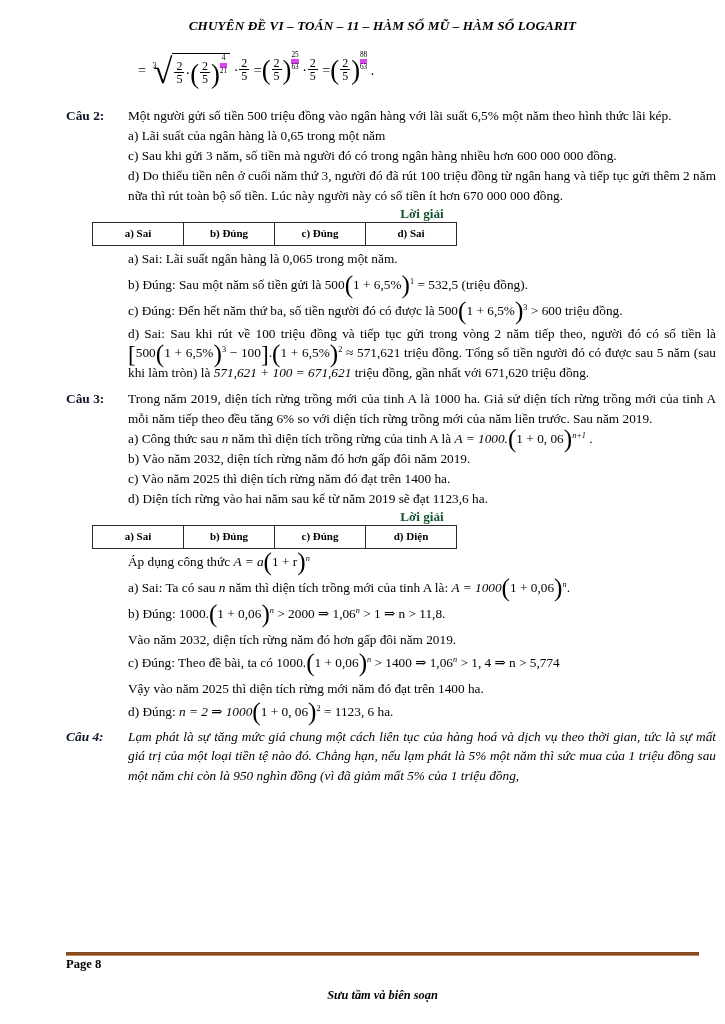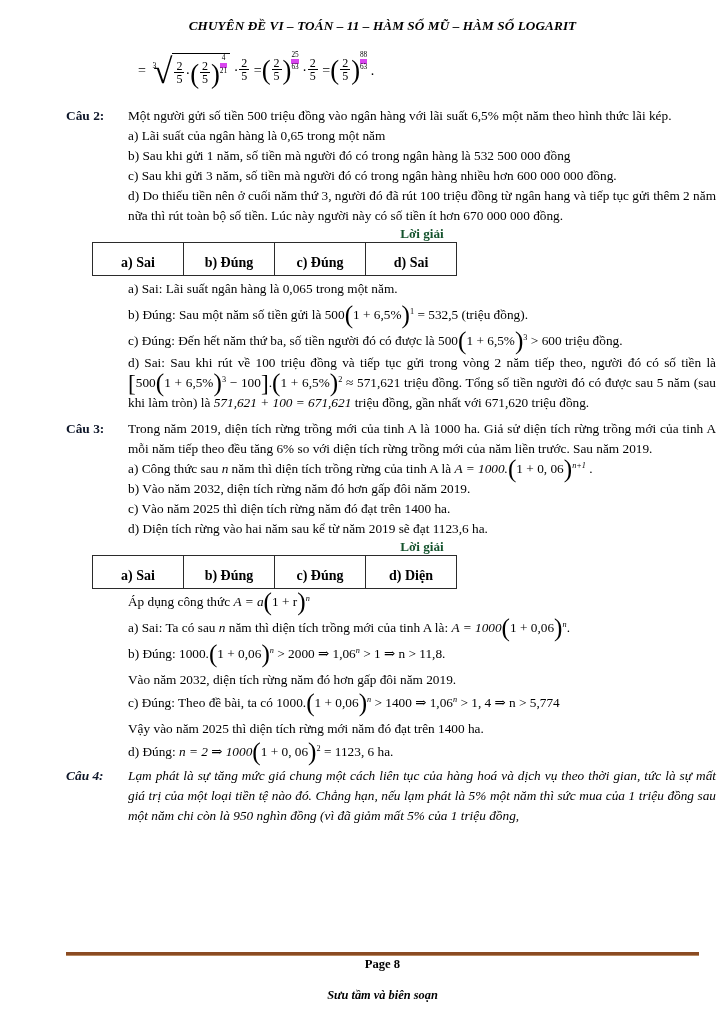--- a/index.html
+++ b/index.html
@@ -175,41 +175,41 @@
   .ans-table {
     border-collapse: collapse;
     margin-left: 72px;
     width: 365px;
     table-layout: fixed;
   }
   .ans-table td {
     border: 1px solid #2b2b2b;
     text-align: center;
     font-weight: bold;
-    font-size: 14px;
-    padding: 12px 0 3px 0;
+    font-size: 11px;
+    padding: 2px 0 3px 0;
     height: 17px;
   }
 
   
   .footer-rule {
     position: absolute;
     left: 46px;
     top: 952px;
     width: 633px;
     height: 3px;
     background: #8a4b22;
     border-bottom: 1px solid #b98a63;
   }
   .page-num {
     position: absolute;
     top: 957px;
     left: 46px;
     width: 633px;
-    text-align: center;
+    text-align: left;
     font-weight: bold;
     font-size: 12.6px;
   }
   .footer-credit {
     position: absolute;
     top: 988px;
     left: 0;
     width: 725px;
     text-align: center;
     font-style: italic;
@@ -258,21 +258,20 @@
     <span class="up">.</span>
   </div>
 
   <div class="content" style="top:106px;">
 
     <div class="row">
       <div class="cau-label">Câu 2:</div>
       <div class="body-col">
         <p class="para">Một người gửi số tiền 500 triệu đồng vào ngân hàng với lãi suất 6,5% một năm theo hình thức lãi kép.</p>
         <p class="para">a) Lãi suất của ngân hàng là 0,65  trong một năm</p>
-        <p class="para">b) Sau khi gửi 1 năm, số tiền mà người đó có trong ngân hàng là 532 500 000 đồng</p>
         <p class="para">c) Sau khi gửi 3 năm, số tiền mà người đó có trong ngân hàng nhiều hơn 600 000 000  đồng.</p>
         <p class="para">d) Do thiếu tiền nên ở cuối năm thứ 3, người đó đã rút 100 triệu đồng từ ngân hang và tiếp tục gửi thêm 2 năm nữa thì rút toàn bộ số tiền. Lúc này người này có số tiền ít hơn 670 000 000 đồng.</p>
       </div>
     </div>
 
     <div class="loigiai">Lời giải</div>
 
     <table class="ans-table">
       <tbody>
           <tr>

